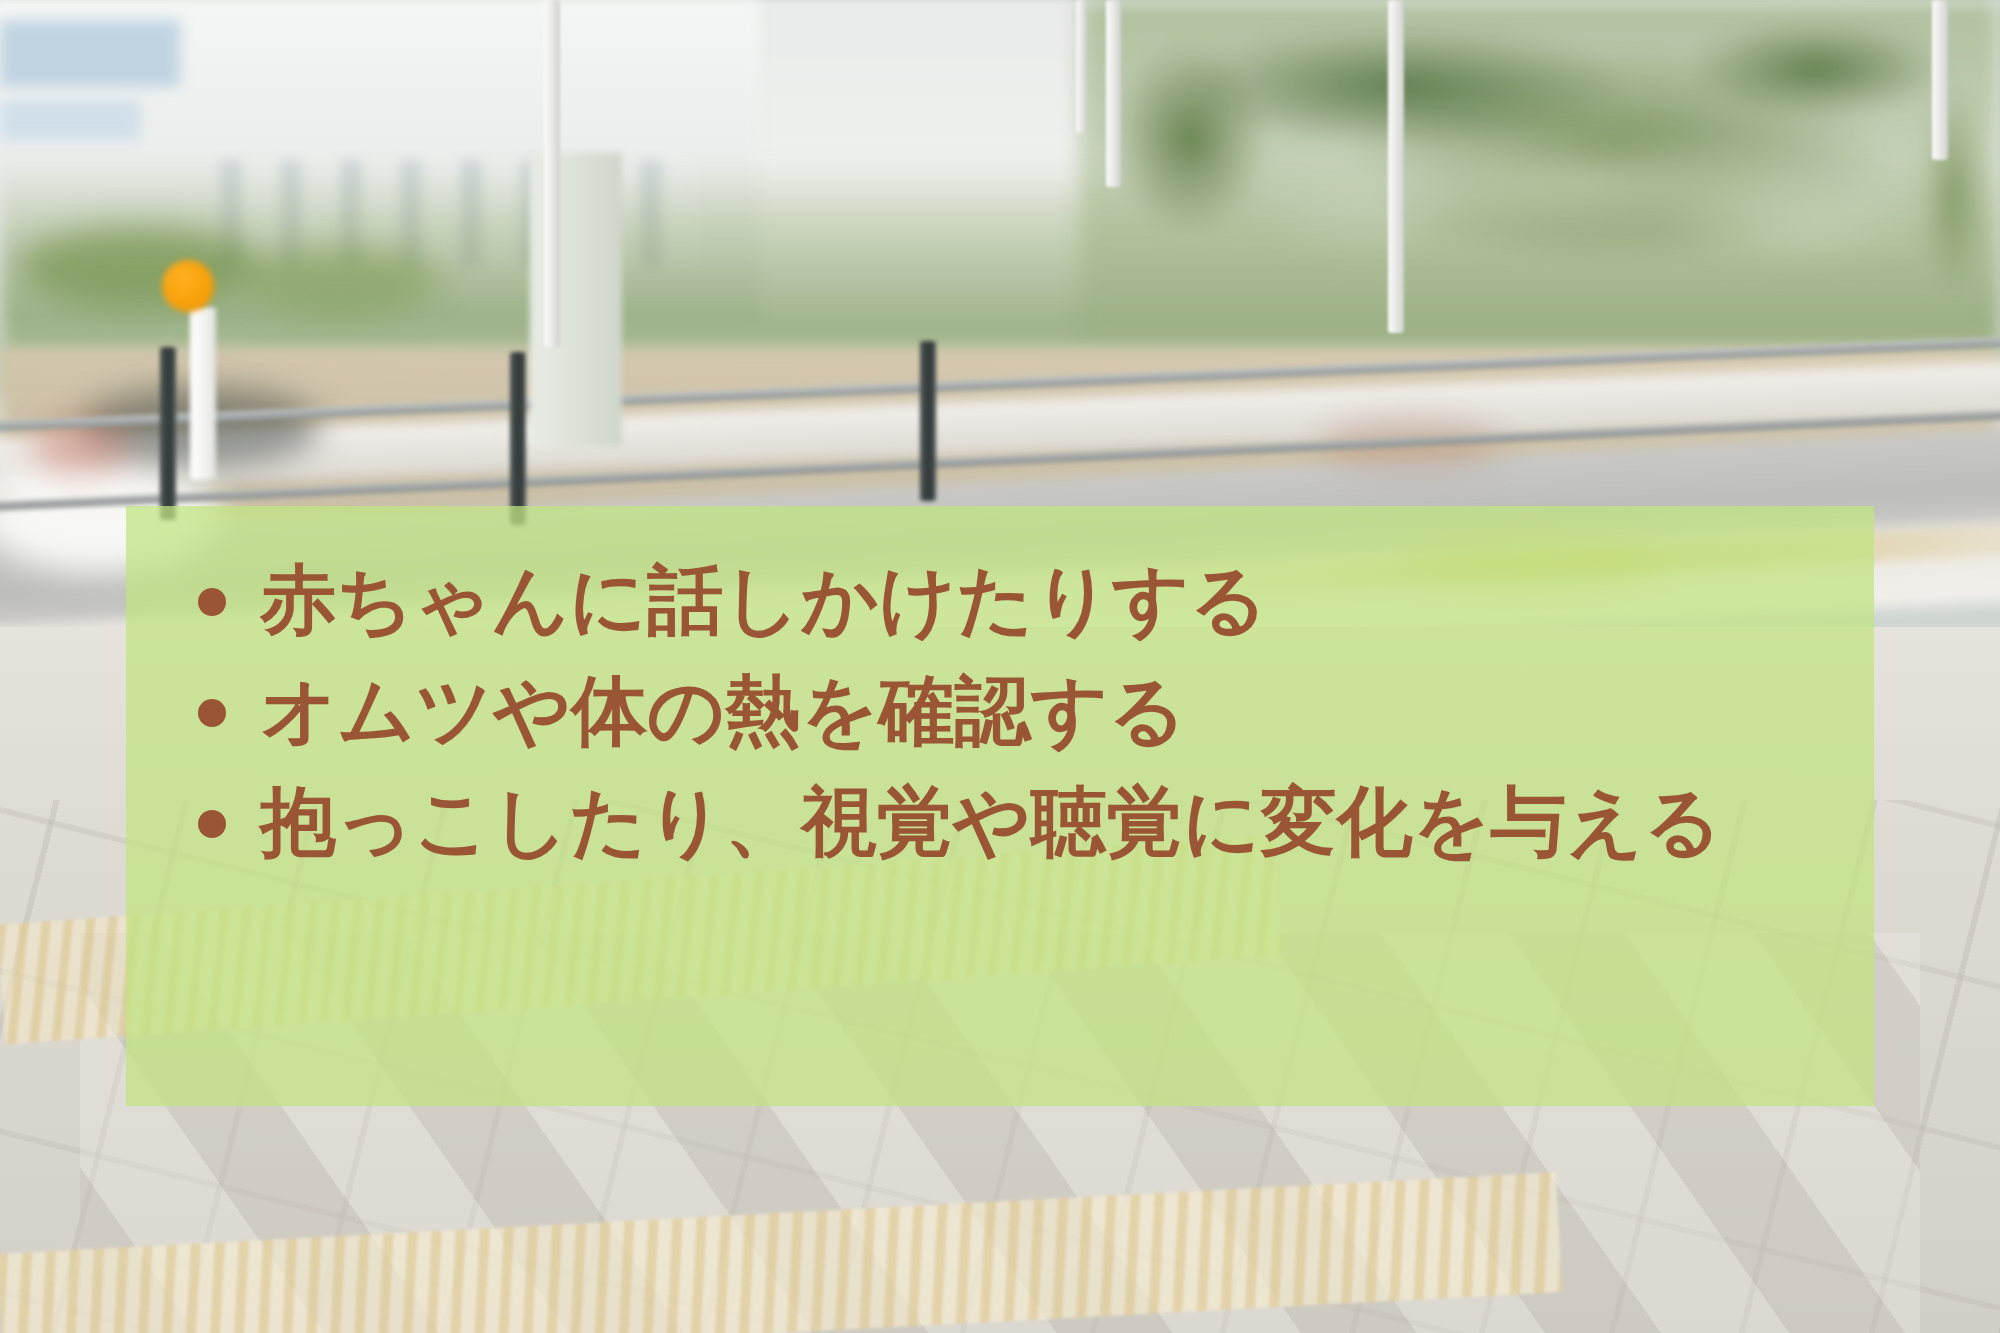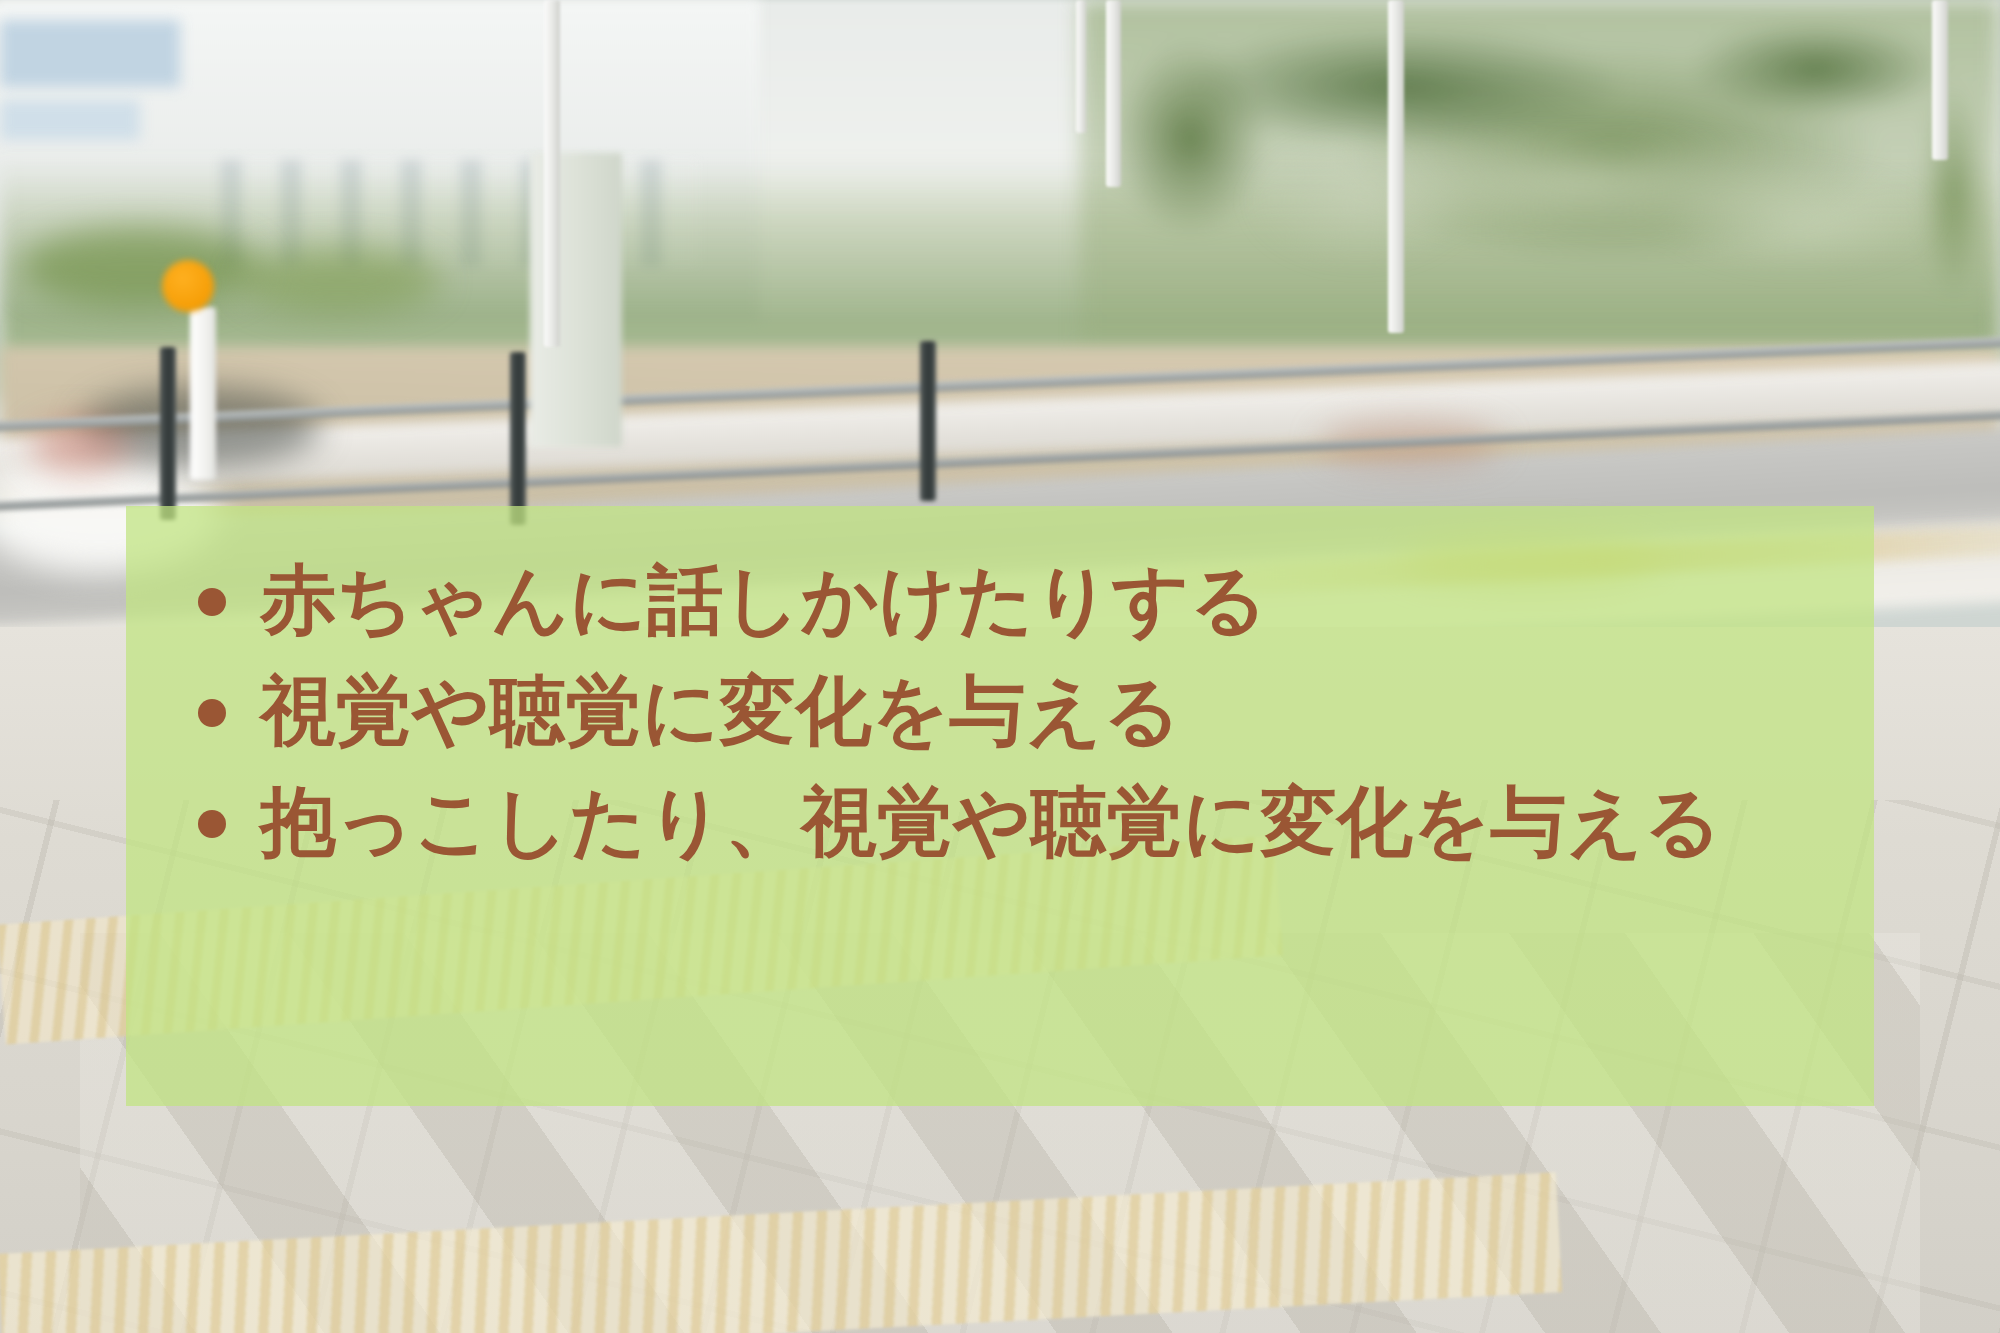--- a/index.html
+++ b/index.html
@@ -693,21 +693,21 @@
   <div class="panel"></div>
 
 
   <ul class="bullets">
     <li>
       <span class="dot"></span>
       <span class="txt">赤ちゃんに話しかけたりする</span>
     </li>
     <li>
       <span class="dot"></span>
-      <span class="txt">視覚や聴覚に変化を与える</span>
+      <span class="txt">オムツや体の熱を確認する</span>
     </li>
     <li>
       <span class="dot"></span>
       <span class="txt">抱っこしたり、視覚や聴覚に変化を与える</span>
     </li>
   </ul>
 
 </div>
 
 </body></html>

